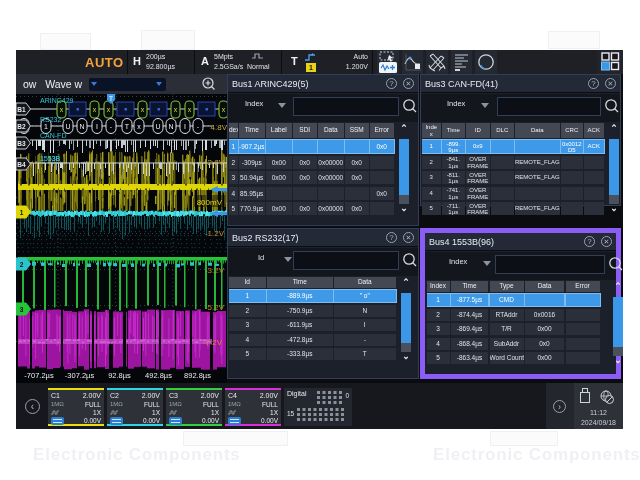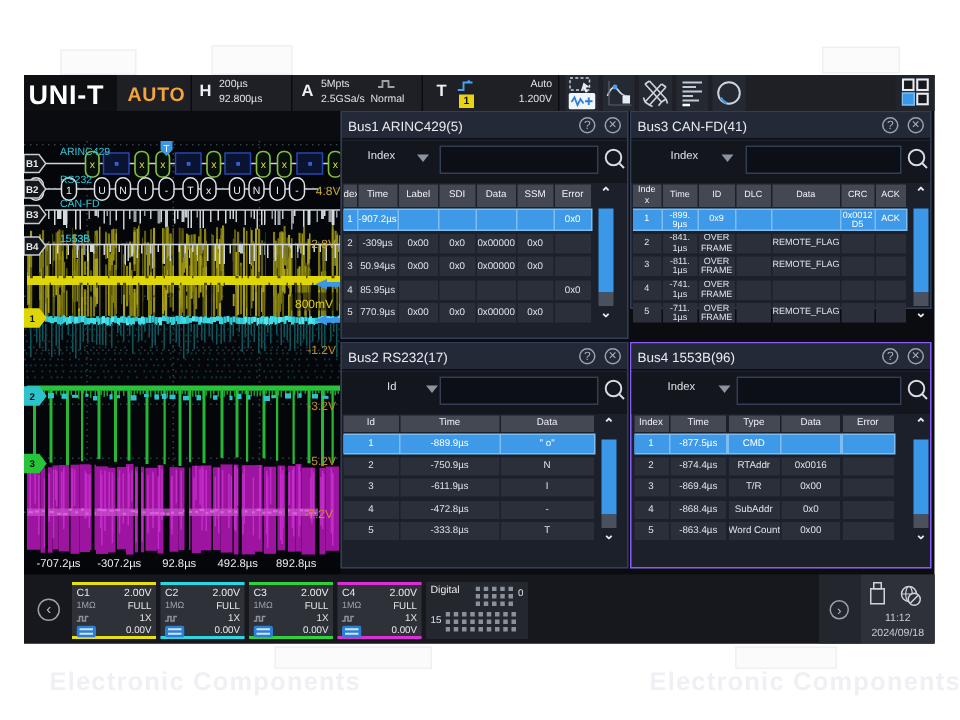--- a/index.html
+++ b/index.html
@@ -35,23 +35,20 @@
 
 <div class="wmbox" style="left:40px;top:33px;width:51px;height:17px;"></div>
 <div class="wmbox" style="left:141px;top:30px;width:54px;height:20px;"></div>
 <div class="wmbox" style="left:548px;top:31px;width:52px;height:18px;"></div>
 <div class="wmbox" style="left:183px;top:431px;width:105px;height:15px;"></div>
 <div class="wmbox" style="left:490px;top:431px;width:68px;height:15px;"></div>
 <div class="wm" style="left:33px;top:445px;font-size:17px;">Electronic Components</div>
 <div class="wm" style="left:433px;top:445px;font-size:17px;">Electronic Components</div>
 <div id="scope">
 <div id="topbar">
-<div class="tsec" style="left:0;width:62px;background:#0e0f12;">
-        <span style="position:absolute;left:3px;top:3px;font-size:18px;font-weight:bold;color:#fff;letter-spacing:0.5px;">UNI-T</span>
-      </div>
 <div class="tsec" style="left:62px;width:50px;border-right:1px solid #0b0c0f;">
         <span style="position:absolute;left:7px;top:5px;font-size:13px;font-weight:bold;color:#f5a43c;letter-spacing:0.5px;">AUTO</span>
       </div>
 <div class="tsec" style="left:113px;width:66px;border-right:1px solid #0b0c0f;">
         <span style="position:absolute;left:4px;top:5px;font-size:11px;font-weight:bold;color:#eef0f4;">H</span>
         <div class="tiny" style="position:absolute;left:17px;top:3px;">200µs</div>
         <div class="tiny" style="position:absolute;left:17px;top:13px;">92.800µs</div>
       </div>
 <div class="tsec" style="left:179px;width:87px;border-right:1px solid #0b0c0f;">
         <span style="position:absolute;left:6px;top:5px;font-size:11px;font-weight:bold;color:#eef0f4;">A</span>
@@ -115,20 +112,30 @@
         <svg class="abs" style="left:4px;top:2px;" width="19" height="19">
           <g fill="#16181d" stroke="#e8ecf0" stroke-width="1.4">
             <rect x="1" y="1" width="7" height="7"></rect>
             <rect x="10.5" y="1" width="7" height="7"></rect>
             <rect x="10.5" y="10.5" width="7" height="7"></rect>
           </g>
           <rect x="0.5" y="10" width="8" height="8" fill="#3b97e8" stroke="#7cc0f5" stroke-width="1"></rect>
         </svg>
       </div>
 </div>
+<div class="abs" style="left:0;top:24px;width:211px;height:20px;background:#2b2e36;">
+      <span style="position:absolute;left:7px;top:4px;font-size:10.5px;color:#eef0f4;">ow&nbsp;&nbsp; Wave w</span>
+      <div class="abs" style="left:73px;top:4px;width:77px;height:13px;background:#0a1226;border-radius:2px;"></div>
+      <div class="abs" style="left:75px;top:8px;width:0;height:0;border-left:3.5px solid transparent;border-right:3.5px solid transparent;border-top:4.5px solid #3b78d8;"></div>
+      <div class="abs" style="left:140px;top:8px;width:0;height:0;border-left:3.5px solid transparent;border-right:3.5px solid transparent;border-top:4.5px solid #3b78d8;"></div>
+      <svg class="abs" style="left:185px;top:2px;" width="16" height="16">
+        <circle cx="7" cy="7" r="5" stroke="#d8dce2" stroke-width="1.2" fill="none"></circle>
+        <path d="M7 4.5 v5 M4.5 7 h5 M10.5 10.5 l3 3" stroke="#d8dce2" stroke-width="1.2"></path>
+      </svg>
+    </div>
 <svg id="plot" xmlns="http://www.w3.org/2000/svg" width="211" height="290" viewBox="0 0 211 290" style="position:absolute;left:0;top:44px;background:#04060a">
       <line x1="42" y1="0" x2="42" y2="276" stroke="#31434a" stroke-width="1" stroke-dasharray="1,3"></line>
       <line x1="99.5" y1="0" x2="99.5" y2="276" stroke="#31434a" stroke-width="1" stroke-dasharray="1,3"></line>
       <line x1="157" y1="0" x2="157" y2="276" stroke="#31434a" stroke-width="1" stroke-dasharray="1,3"></line>
       <line x1="0" y1="2.5" x2="211" y2="2.5" stroke="#31434a" stroke-width="1" stroke-dasharray="1,3"></line>
       <line x1="0" y1="31.5" x2="211" y2="31.5" stroke="#31434a" stroke-width="1" stroke-dasharray="1,3"></line>
       <line x1="0" y1="67.5" x2="211" y2="67.5" stroke="#31434a" stroke-width="1" stroke-dasharray="1,3"></line>
       <line x1="0" y1="103.5" x2="211" y2="103.5" stroke="#31434a" stroke-width="1" stroke-dasharray="1,3"></line>
       <line x1="0" y1="139.5" x2="211" y2="139.5" stroke="#31434a" stroke-width="1" stroke-dasharray="1,3"></line>
       <line x1="0" y1="175.5" x2="211" y2="175.5" stroke="#31434a" stroke-width="1" stroke-dasharray="1,3"></line>
@@ -2399,21 +2406,21 @@
         <div style="line-height:12px;">-333.8µs</div>
       </div>
       <div class="td" style="left:106px;top:119.0px;width:61.5px;height:12.0px;background:#2a2f3a;color:#dfe3e8;font-size:6.5px;">
         <div style="line-height:12px;">T</div>
       </div>
 <div class="chev" style="left:172px;top:48px;">⌃</div>
       <div class="abs" style="left:173px;top:64px;width:10px;height:50px;background:#3b97e8;"></div>
       <div class="abs" style="left:173px;top:114px;width:10px;height:9px;background:#4a515c;"></div>
       <div class="chev" style="left:172px;top:122px;">⌄</div>
 </div>
-<div class="panel" style="left:404px;top:178px;width:201px;height:151px;border:1px solid #8b5cf6;padding-left:35px;">
+<div class="panel" style="left:404px;top:178px;width:201px;height:151px;border:5px solid #8b5cf6;padding-left:35px;">
 <div class="ptitle">
         <span class="t">Bus4 1553B(96)</span>
         <div class="cicon" style="right:21px;">?</div>
         <div class="cicon" style="right:4px;font-size:7px;">✕</div>
       </div>
 <div class="srow">
         <span class="sdrop" style="left:24px;">Index</span>
         <div class="sarr" style="left:58px;"></div>
         <div class="sfield" style="left:70px;width:110px;"></div>
         <svg class="abs" style="left:183px;top:4px;" width="16" height="17">

